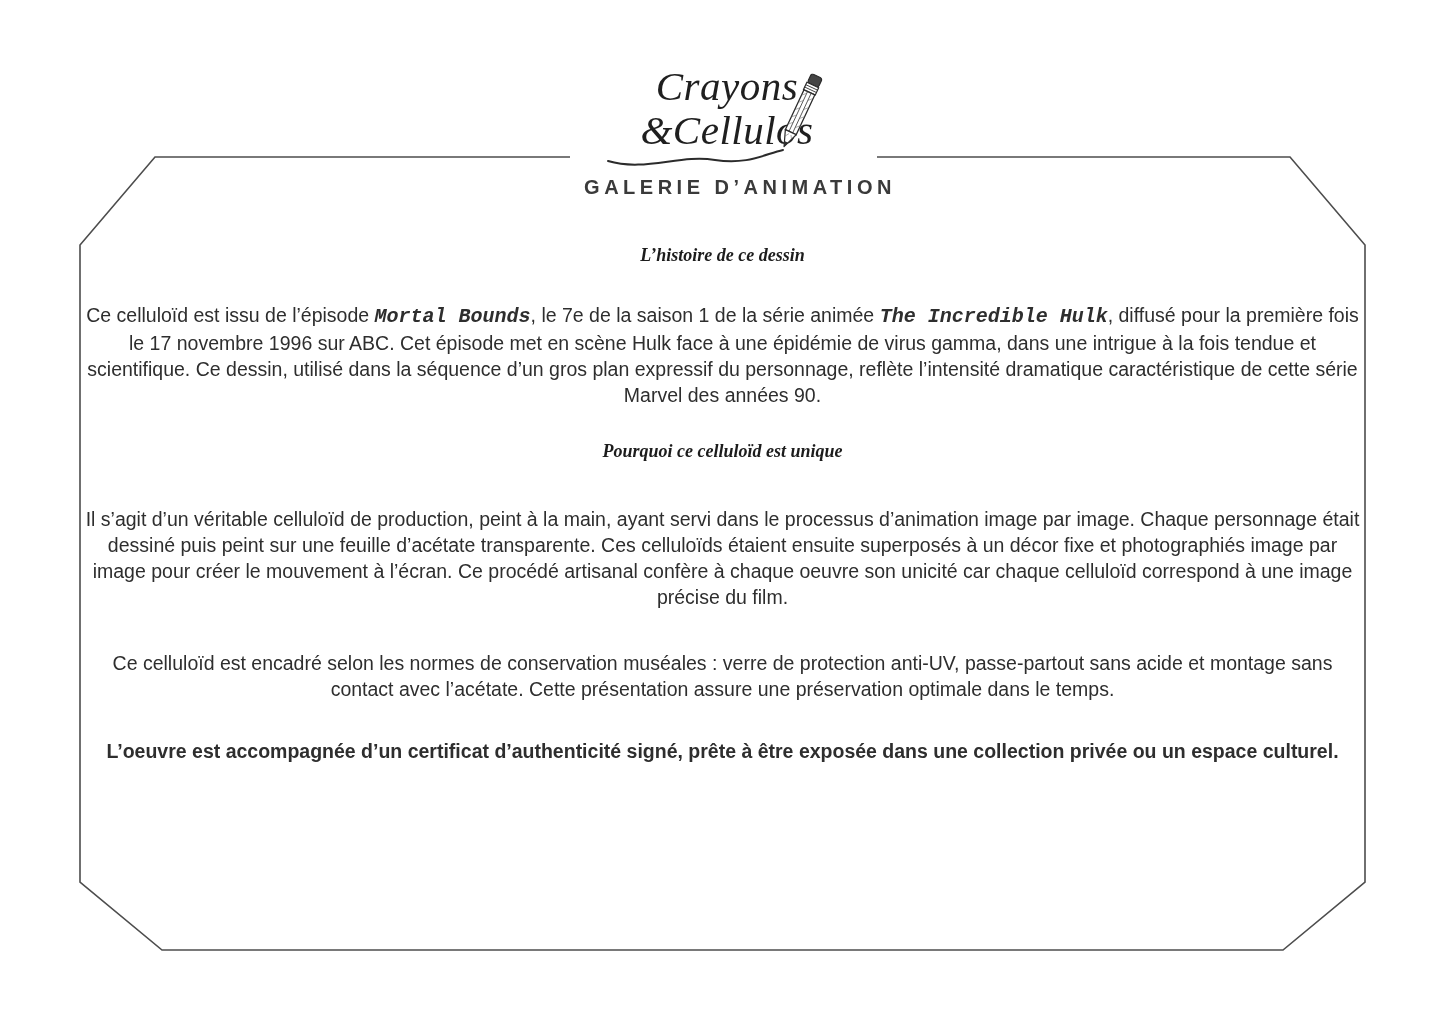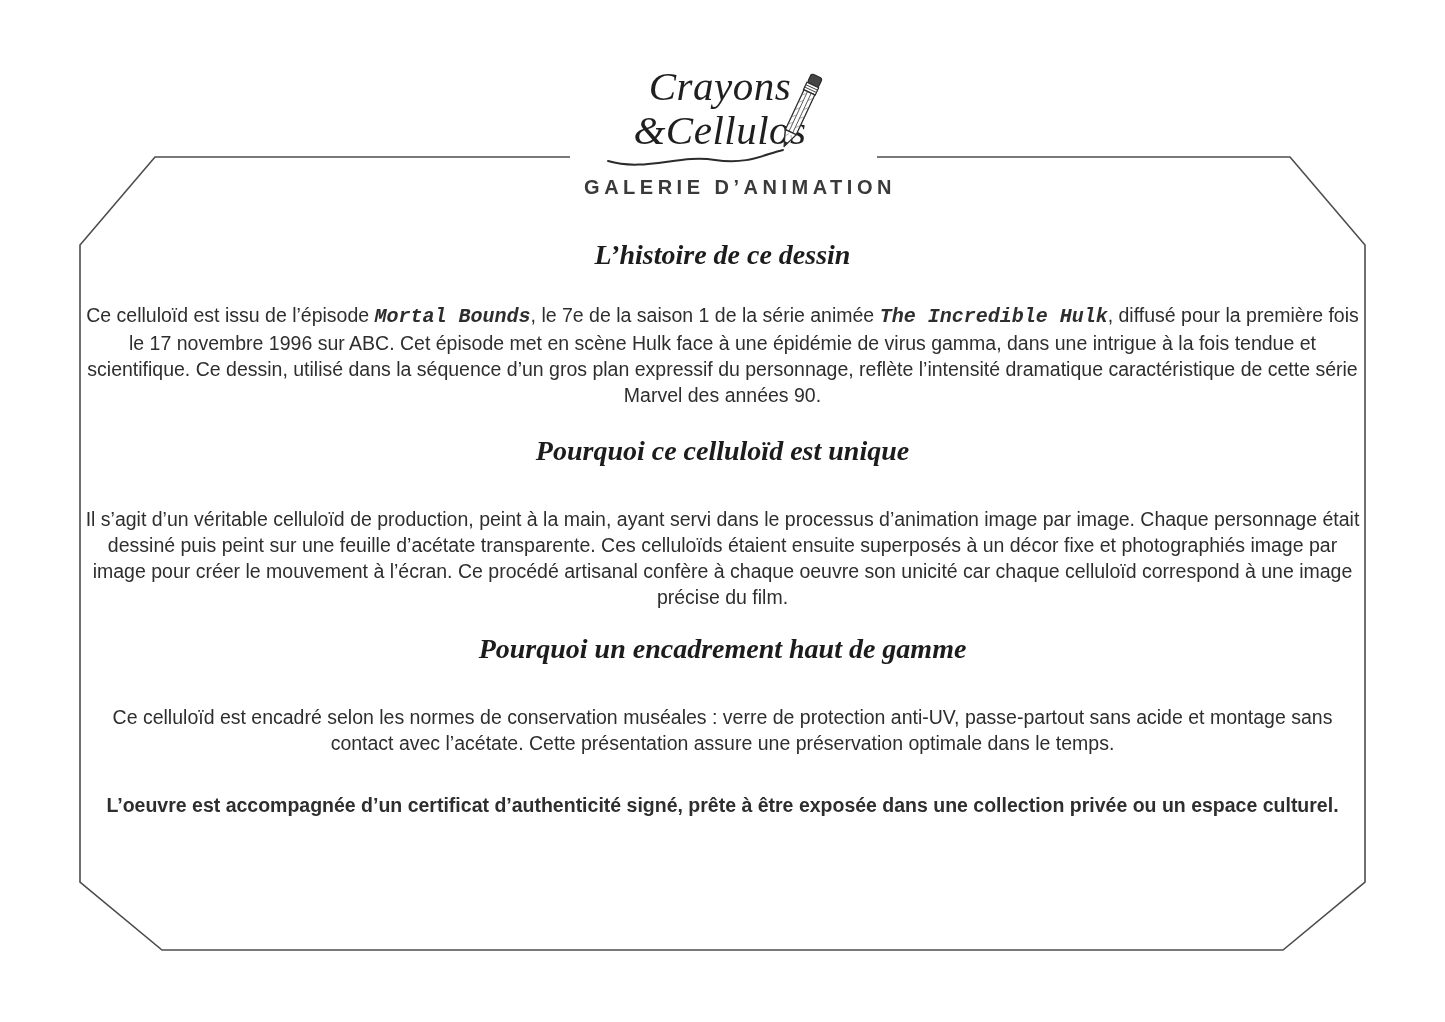--- a/index.html
+++ b/index.html
@@ -5,40 +5,40 @@
   * { margin: 0; padding: 0; box-sizing: border-box; }
   html, body { width: 1445px; height: 1022px; background: #ffffff; overflow: hidden; }
   body { position: relative; font-family: "Liberation Sans", sans-serif; color: #2e2e2e; }
 
   
   .frame-svg { position: absolute; left: 0; top: 0; width: 1445px; height: 1022px; pointer-events: none; }
 
   
   .logo { position: absolute; left: 590px; top: 58px; width: 300px; }
   .logo-wordmark {
-    position: absolute; left: 25px; top: 6px; width: 210px;
+    position: absolute; left: 32px; top: 6px; width: 210px;
     font-family: "Liberation Serif", serif; font-style: italic; font-weight: 400;
     font-size: 41px; line-height: 44px; color: #1f1f1f; text-align: center;
     letter-spacing: 0.5px; white-space: nowrap;
   }
   .logo-art { position: absolute; left: 0; top: 0; width: 300px; height: 120px; }
   .logo-subtitle {
     position: absolute; left: -30px; top: 118px; width: 360px; text-align: center;
     font-family: "Liberation Sans", sans-serif; font-weight: 700; font-size: 20px;
     letter-spacing: 4.5px; color: #3a3a3a; white-space: nowrap;
   }
 
   
   .card-content {
     position: absolute; left: 84px; right: 84px; top: 240px;
     text-align: center;
   }
   .section-heading {
     font-family: "Liberation Serif", serif; font-style: italic; font-weight: 700;
-    font-size: 28px; line-height: 30px; color: #1c1c1c;
+    font-size: 18px; line-height: 30px; color: #1c1c1c;
   }
   .body-paragraph {
     font-size: 19.5px; line-height: 26px; color: #2e2e2e;
     margin-top: 40px;
   }
   .first-paragraph { margin-top: 32px; }
   .heading-gap { margin-top: 28px; }
   .heading-gap2 { margin-top: 24px; }
   .last-paragraph { margin-top: 36px; font-weight: bold; }
   .rich-em {
@@ -97,17 +97,16 @@
 </div>
 
 <div class="card-content">
 
   <div class="section-heading">L’histoire de ce dessin</div>
   <div class="body-paragraph first-paragraph"><span>Ce celluloïd est issu de l’épisode </span><span class="rich-em">Mortal Bounds</span><span>, le 7e de la saison 1 de la série animée </span><span class="rich-em">The Incredible Hulk</span><span>, diffusé pour la première fois le 17 novembre 1996 sur ABC. Cet épisode met en scène Hulk face à une épidémie de virus gamma, dans une intrigue à la fois tendue et scientifique. Ce dessin, utilisé dans la séquence d’un gros plan expressif du personnage, reflète l’intensité dramatique caractéristique de cette série Marvel des années 90.</span></div>
 
   <div class="section-heading heading-gap">Pourquoi ce celluloïd est unique</div>
   <div class="body-paragraph">Il s’agit d’un véritable celluloïd de production, peint à la main, ayant servi dans le processus d’animation image par image. Chaque personnage était dessiné puis peint sur une feuille d’acétate transparente. Ces celluloïds étaient ensuite superposés à un décor fixe et photographiés image par image pour créer le mouvement à l’écran. Ce procédé artisanal confère à chaque oeuvre son unicité car chaque celluloïd correspond à une image précise du film.</div>
 
-  <div class="section-heading heading-gap2">Pourquoi un encadrement haut de gamme</div>
   <div class="body-paragraph">Ce celluloïd est encadré selon les normes de conservation muséales : verre de protection anti-UV, passe-partout sans acide et montage sans contact avec l’acétate. Cette présentation assure une préservation optimale dans le temps.</div>
   <div class="body-paragraph last-paragraph">L’oeuvre est accompagnée d’un certificat d’authenticité signé, prête à être exposée dans une collection privée ou un espace culturel.</div>
 
 </div>
 
 </body></html>

